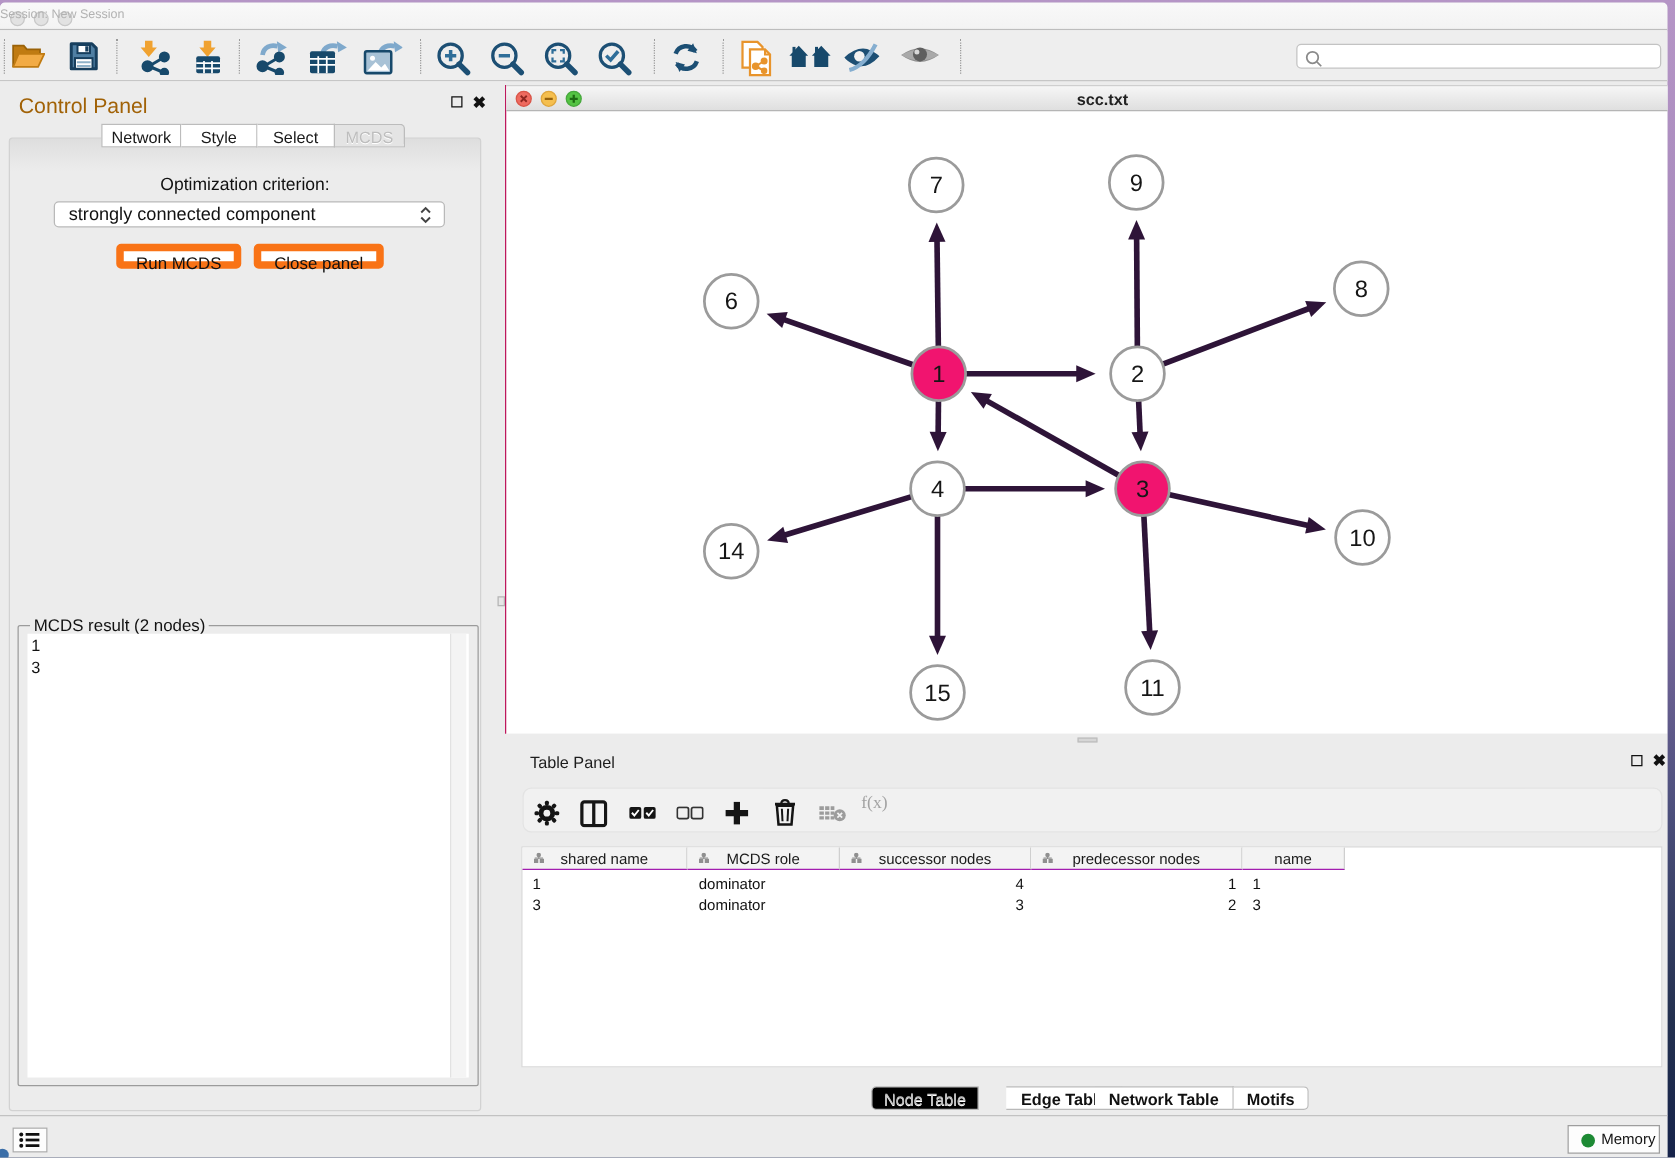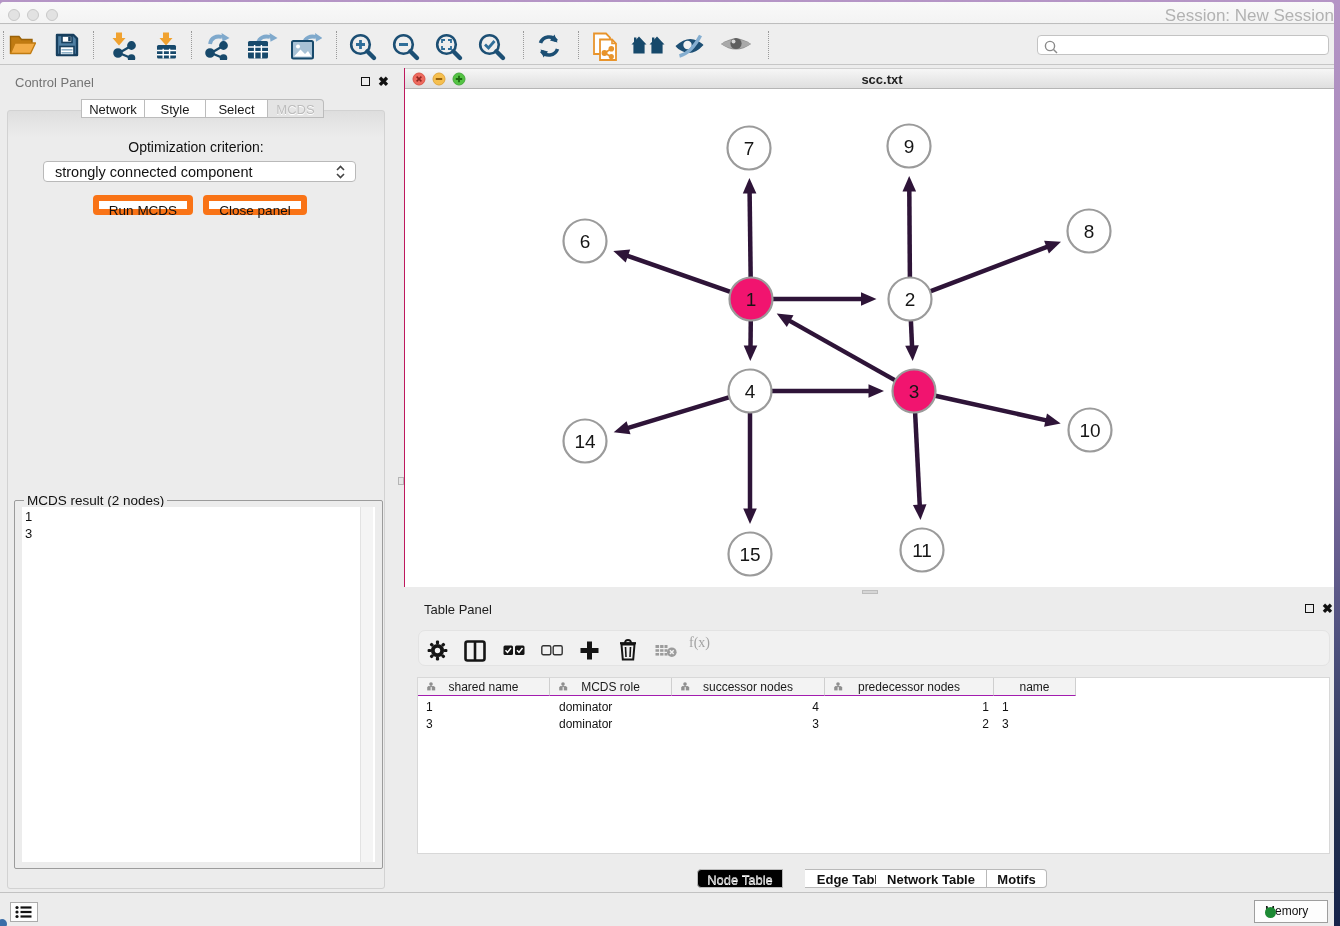--- a/index.html
+++ b/index.html
@@ -1,27 +1,27 @@
 <!DOCTYPE html>
 <html><head><meta charset="utf-8"><style>
 *{margin:0;padding:0;box-sizing:border-box}
 html,body{width:1340px;height:926px;overflow:hidden}
 body{font-family:"Liberation Sans",sans-serif;position:relative;
 background:linear-gradient(180deg,#b595c6 0%,#a98bbd 20%,#8e74ab 45%,#4c4f7c 70%,#23304f 88%,#16234a 100%)}
 #win{position:absolute;left:0;top:2px;width:1334px;height:924px;background:#ececec;border-radius:4px 4px 0 0;overflow:hidden}
 #titlebar{position:absolute;left:0;top:0;width:1334px;height:22px;background:linear-gradient(#f9f9f9,#f3f3f3);border-radius:4px 4px 0 0;border-bottom:1px solid #bdbdbd}
 .tl{position:absolute;top:7px;width:12px;height:12px;border-radius:50%;background:#e2e2e2;border:1px solid #c8c8c8}
-#wtitle{position:absolute;top:4px;width:100%;text-align:right;font-size:17px;color:#b2b2b2}
+#wtitle{position:absolute;top:4px;width:100%;text-align:left;font-size:10px;color:#b2b2b2}
 #toolbar{position:absolute;left:0;top:23px;width:1334px;height:40px;background:#eeeeee;border-bottom:1px solid #c6c6c6}
 .sep{position:absolute;top:6px;height:28px;width:0;border-left:1px dotted #9a9a9a}
 .tbi{position:absolute;top:7px;transform:translateX(-50%)}
 #searchbox{position:absolute;left:1037px;top:10px;width:292px;height:20px;background:#fff;border:1px solid #c3c3c3;border-radius:4px}
 
 #cp{position:absolute;left:0;top:63px;width:392px;height:827px;background:#ececec}
-#cp-title{position:absolute;left:15px;top:10px;font-size:13px;color:#737373}
+#cp-title{position:absolute;left:15px;top:10px;font-size:17px;color:#a16207}
 #cp-body{position:absolute;left:7px;top:45px;width:378px;height:779px;border:1px solid #d2d2d2;border-radius:3px;background:linear-gradient(#dedede 0,#ececec 26px)}
 .tab{position:absolute;top:34px;height:19px;border:1px solid #bcbcbc;background:#fff;font-size:13px;color:#1a1a1a;text-align:center;line-height:19px}
 #dropdown{position:absolute;left:43px;top:96px;width:313px;height:21px;background:#fff;border:1px solid #b9b9b9;border-radius:4px;font-size:14.5px;color:#111;line-height:20px;padding-left:11px}
 .btn{position:absolute;top:130px;height:20px;background:#fff;border:6px solid #f97316;border-radius:4px;font-size:13.5px;color:#111;text-align:center;line-height:19px}
 #fieldset{position:absolute;left:14px;top:435px;width:369px;height:369px;border:1px solid #9b9b9b;border-radius:2px}
 #fs-legend{position:absolute;left:24px;top:428px;background:#ececec;padding:0 3px;font-size:13.5px;color:#111}
 #fs-white{position:absolute;left:22px;top:442px;width:353px;height:355px;background:#fff;font-size:13px;color:#111;line-height:16.5px;padding:2px 0 0 3px}
 #fs-scroll{position:absolute;left:360px;top:442px;width:13px;height:355px;background:#f4f4f4;border-left:1px solid #e2e2e2}
 
 #vsplit{position:absolute;left:392px;top:63px;width:13px;height:827px;background:#ececec}
@@ -34,21 +34,21 @@
 #tp{position:absolute;left:405px;top:594px;width:929px;height:296px;background:#ececec}
 #tp-title{position:absolute;left:19px;top:6px;font-size:13px;color:#1d1d1d}
 #tp-toolbar{position:absolute;left:13px;top:34px;width:912px;height:36px;background:#f1f1f1;border:1px solid #e3e3e3;border-radius:7px}
 #tbl{position:absolute;left:12px;top:81px;width:913px;height:177px;background:#fff;border:1px solid #d8d8d8}
 .th{position:absolute;top:0;height:18px;background:#f3f3f3;border-right:1px solid #cfcfcf;border-bottom:1px solid #a21caf;font-size:12px;color:#1a1a1a;text-align:center;line-height:18px}
 .td{position:absolute;font-size:12px;color:#111;height:17px;line-height:17px}
 .btab{position:absolute;top:273px;height:19px;border:1px solid #b9b9b9;background:#fff;font-size:13px;color:#111;text-align:center;line-height:19px}
 
 #status{position:absolute;left:0;top:890px;width:1334px;height:34px;background:#ececec;border-top:1px solid #c2c2c2}
 #listbtn{position:absolute;left:10px;top:9px;width:28px;height:20px;background:#fdfdfd;border:1px solid #ababab}
-#membtn{position:absolute;left:1254px;top:7px;width:74px;height:23px;background:#fdfdfd;border:1px solid #9e9e9e;font-size:12px;color:#111;line-height:21px;text-align:left;padding-left:10px}
+#membtn{position:absolute;left:1254px;top:7px;width:74px;height:23px;background:#fdfdfd;border:1px solid #9e9e9e;font-size:12px;color:#111;line-height:21px;text-align:left;padding-left:26px}
 #memdot{position:absolute;left:10px;top:6px;width:11px;height:11px;border-radius:50%;background:#1d8a34}
 .fl{position:absolute;width:9px;height:9px;border:1.5px solid #111}
 .cl{position:absolute;font-size:13px;font-weight:bold;color:#111}
 </style></head>
 <body>
 <div id="win">
   <div id="titlebar">
     <div class="tl" style="left:8px"></div>
     <div class="tl" style="left:27px"></div>
     <div class="tl" style="left:46px"></div>

